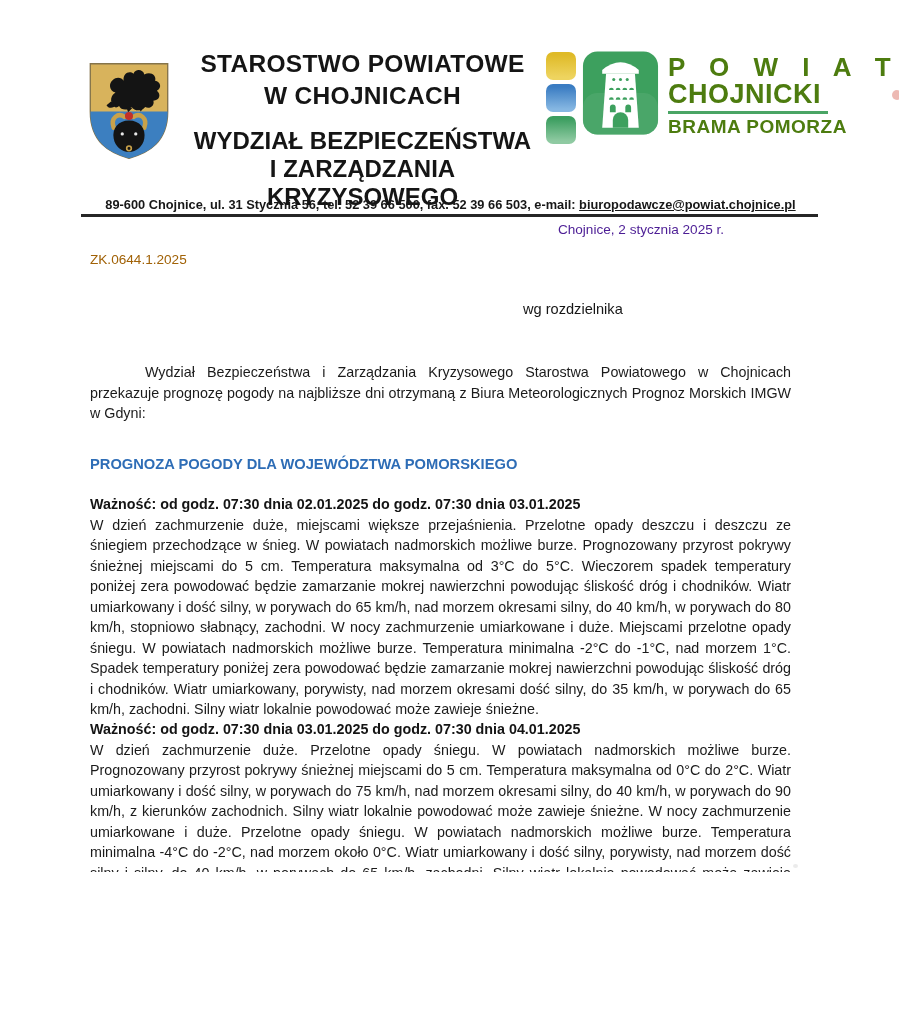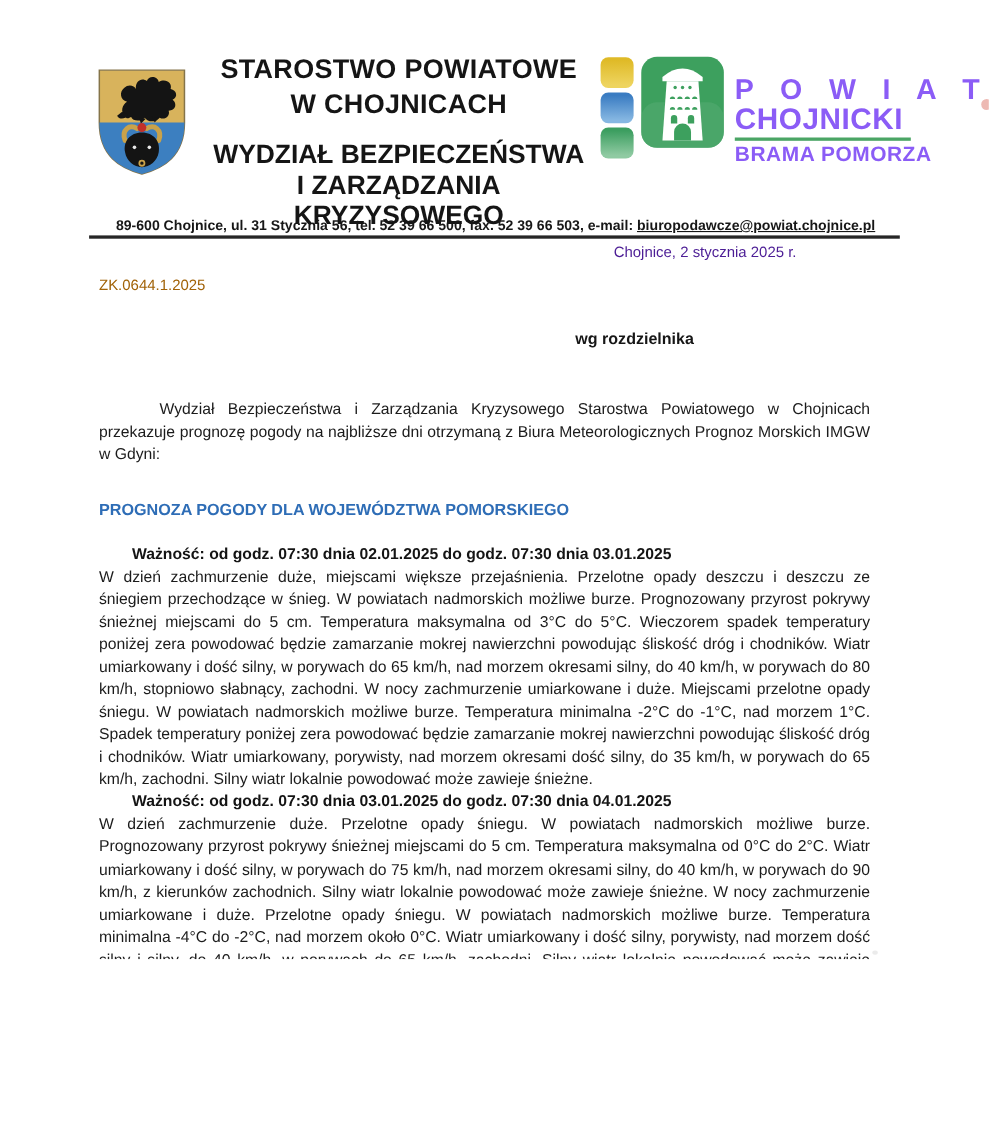--- a/index.html
+++ b/index.html
@@ -13,41 +13,41 @@
   .title-block{position:absolute;left:185px;top:48px;width:355px;text-align:center;color:#151515;}
   .org-name{font-size:24.5px;font-weight:700;line-height:32px;letter-spacing:.3px;}
   .dept-name{margin-top:15px;font-size:24px;font-weight:700;line-height:28px;}
   .logo{position:absolute;left:546px;top:50px;display:flex;align-items:flex-start;}
   .logo-squares{display:flex;flex-direction:column;gap:4px;margin-top:2px;}
   .sq{width:30px;height:28px;border-radius:7px;}
   .sq-yellow{background:linear-gradient(180deg,#dfba27 10%,#eed45f 90%);}
   .sq-blue{background:linear-gradient(180deg,#3a7cc2 10%,#86b7e2 90%);}
   .sq-green{background:linear-gradient(180deg,#3c9e60 10%,#8fcaa2 90%);}
   .logo-tower{margin-left:6px;width:77px;height:86px;}
-  .logo-text{margin-left:9px;margin-top:18px;width:165px;color:#8b5cf6;}
+  .logo-text{margin-left:9px;margin-top:4px;width:165px;color:#4d7c0f;}
   .logo-title{font-size:26px;font-weight:700;letter-spacing:8.5px;line-height:26px;white-space:nowrap;}
   .logo-subtitle{font-size:27px;font-weight:700;letter-spacing:.5px;line-height:28px;white-space:nowrap;}
   .logo-divider{width:160px;height:3px;background:#4aa565;margin:3px 0 3px 0;}
   .logo-tagline{font-size:19px;font-weight:700;letter-spacing:.5px;line-height:20px;white-space:nowrap;}
   
   .contact-line{position:absolute;left:83px;top:197px;width:735px;text-align:center;
     font-size:12.8px;font-weight:700;color:#171717;white-space:nowrap;}
   .contact-line a{color:#171717;text-decoration:underline;}
   .header-rule{position:absolute;left:81px;top:214px;width:737px;height:2.6px;background:#262626;}
   .place-date{position:absolute;left:490px;top:222px;width:302px;text-align:center;font-size:13.6px;color:#4c1d95;}
   .reference{position:absolute;left:90px;top:252px;font-size:13.6px;color:#a16207;}
-  .addressee{position:absolute;left:523px;top:301px;font-size:14.6px;font-weight:700;color:#161616;}
+  .addressee{position:absolute;left:523px;top:301px;font-size:14.6px;font-weight:400;color:#161616;}
   
   .bodytext{position:absolute;left:90px;width:701px;font-size:14.3px;line-height:20.5px;
     text-align:justify;color:#1b1b1b;}
   .intro{top:362px;text-indent:55px;}
   .forecast-title{position:absolute;left:90px;top:456px;font-size:14.7px;font-weight:700;color:#2e6db6;}
   .sec1{top:494px;}
   .sec2{top:719px;}
-  .validity{font-weight:700;color:#141414;text-align:left;margin-left:30px;}
+  .validity{font-weight:700;color:#141414;text-align:left;}
   
   .stamp{position:absolute;left:538px;top:891px;width:252px;text-align:center;
     font-family:"Liberation Serif", serif;color:#e2423e;}
   .stamp-onbehalf{font-size:20px;font-weight:700;letter-spacing:1px;color:#e23a3a;}
   .stamp-name{margin-top:14px;font-size:17.5px;font-weight:700;font-style:italic;}
   .stamp-title{margin-top:2px;font-size:13px;}
   .stamp-dept{font-size:13px;line-height:15px;}
   .signature-ink{position:absolute;left:500px;top:866px;width:340px;height:158px;pointer-events:none;}
   
   .dot-edge{position:absolute;right:-3px;top:90px;width:10px;height:10px;border-radius:50%;

